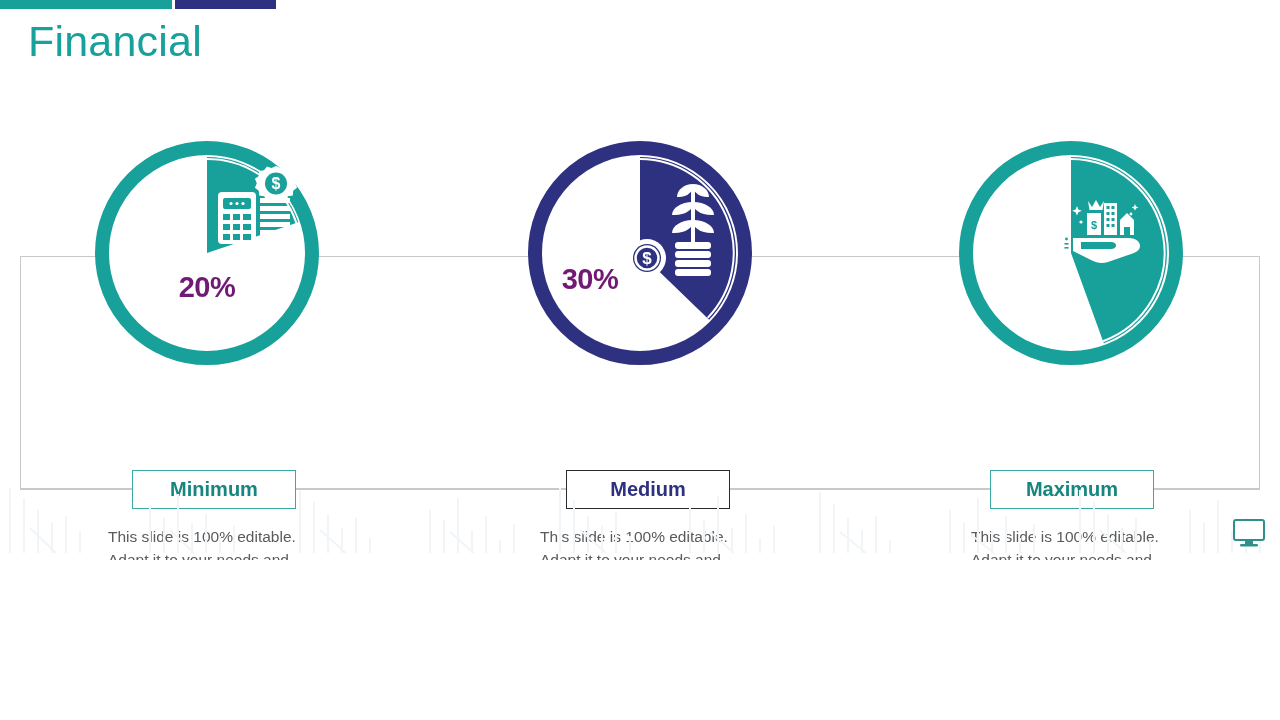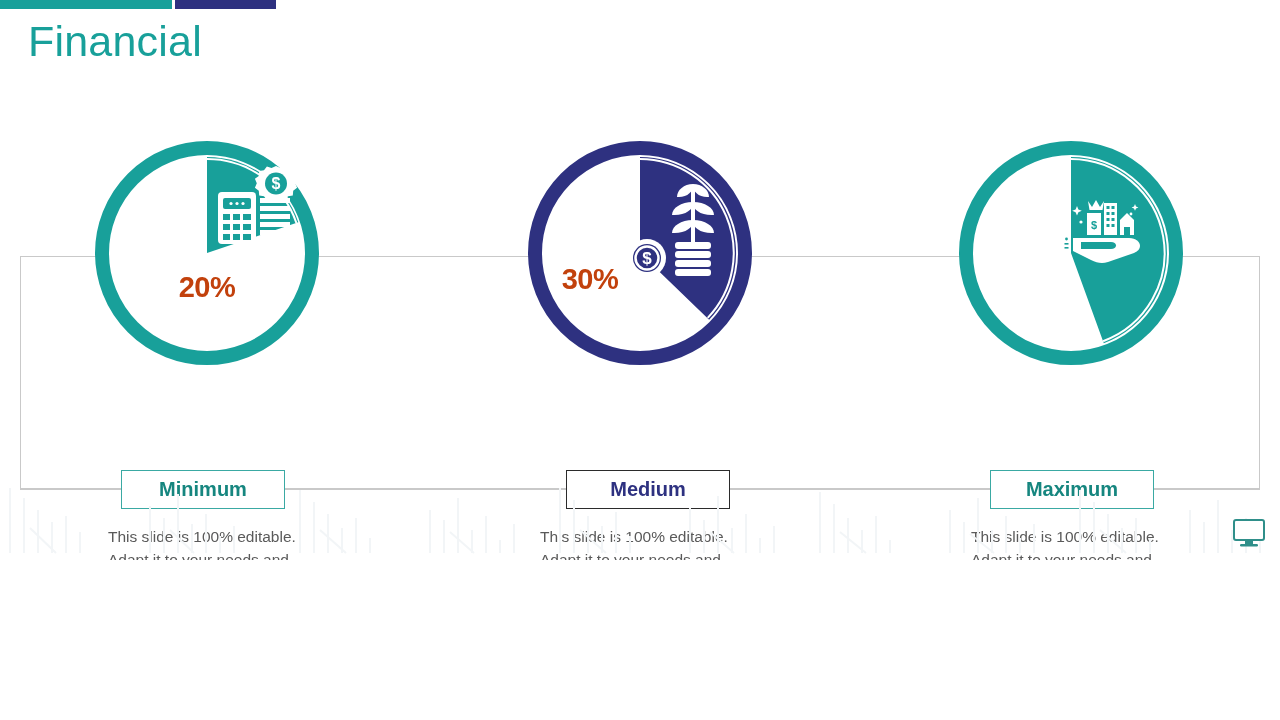--- a/index.html
+++ b/index.html
@@ -73,21 +73,21 @@
   }
   .pie-wrap svg { display: block; }
 
   .pct-label {
     position: absolute;
     left: 0;
     width: 120px;
     text-align: center;
     font-size: 29px;
     font-weight: bold;
-    color: #c2410c;
+    color: #701a75;
     letter-spacing: -0.5px;
   }
 
   
   .cap-box {
     position: absolute;
     width: 164px;
     height: 39px;
     box-sizing: border-box;
     display: flex;
@@ -252,21 +252,21 @@
         <path d="M10 44 h30 c3 0 5 1.5 5 3.5 0 2 -2 3.5 -5 3.5 h-30 Z" fill="#18a09a"></path>
 
         <rect x="-8" y="36" width="7" height="22" rx="2"></rect>
         <circle cx="-4.5" cy="41" r="1.4" fill="#18a09a"></circle>
         <rect x="-6.5" y="45" width="4" height="1.6" fill="#18a09a"></rect>
         <rect x="-6.5" y="49" width="4" height="1.6" fill="#18a09a"></rect>
       </g>
     </svg>
   </div>
 
-  <div class="cap-box teal" style="left:121px; top:470px;">
+  <div class="cap-box teal" style="left:132px; top:470px;">
     <span>Minimum</span>
   </div>
   <div class="cap-box navy" style="left:558px; top:470px;margin-left:8px;">
     <span>Medium</span>
   </div>
   <div class="cap-box teal" style="left:990px; top:470px;">
     <span>Maximum</span>
   </div>
 
   <div class="body-text" style="left:108px; top:526px;">This slide is 100% editable. Adapt it to your needs and capture your audience's attention.</div>

